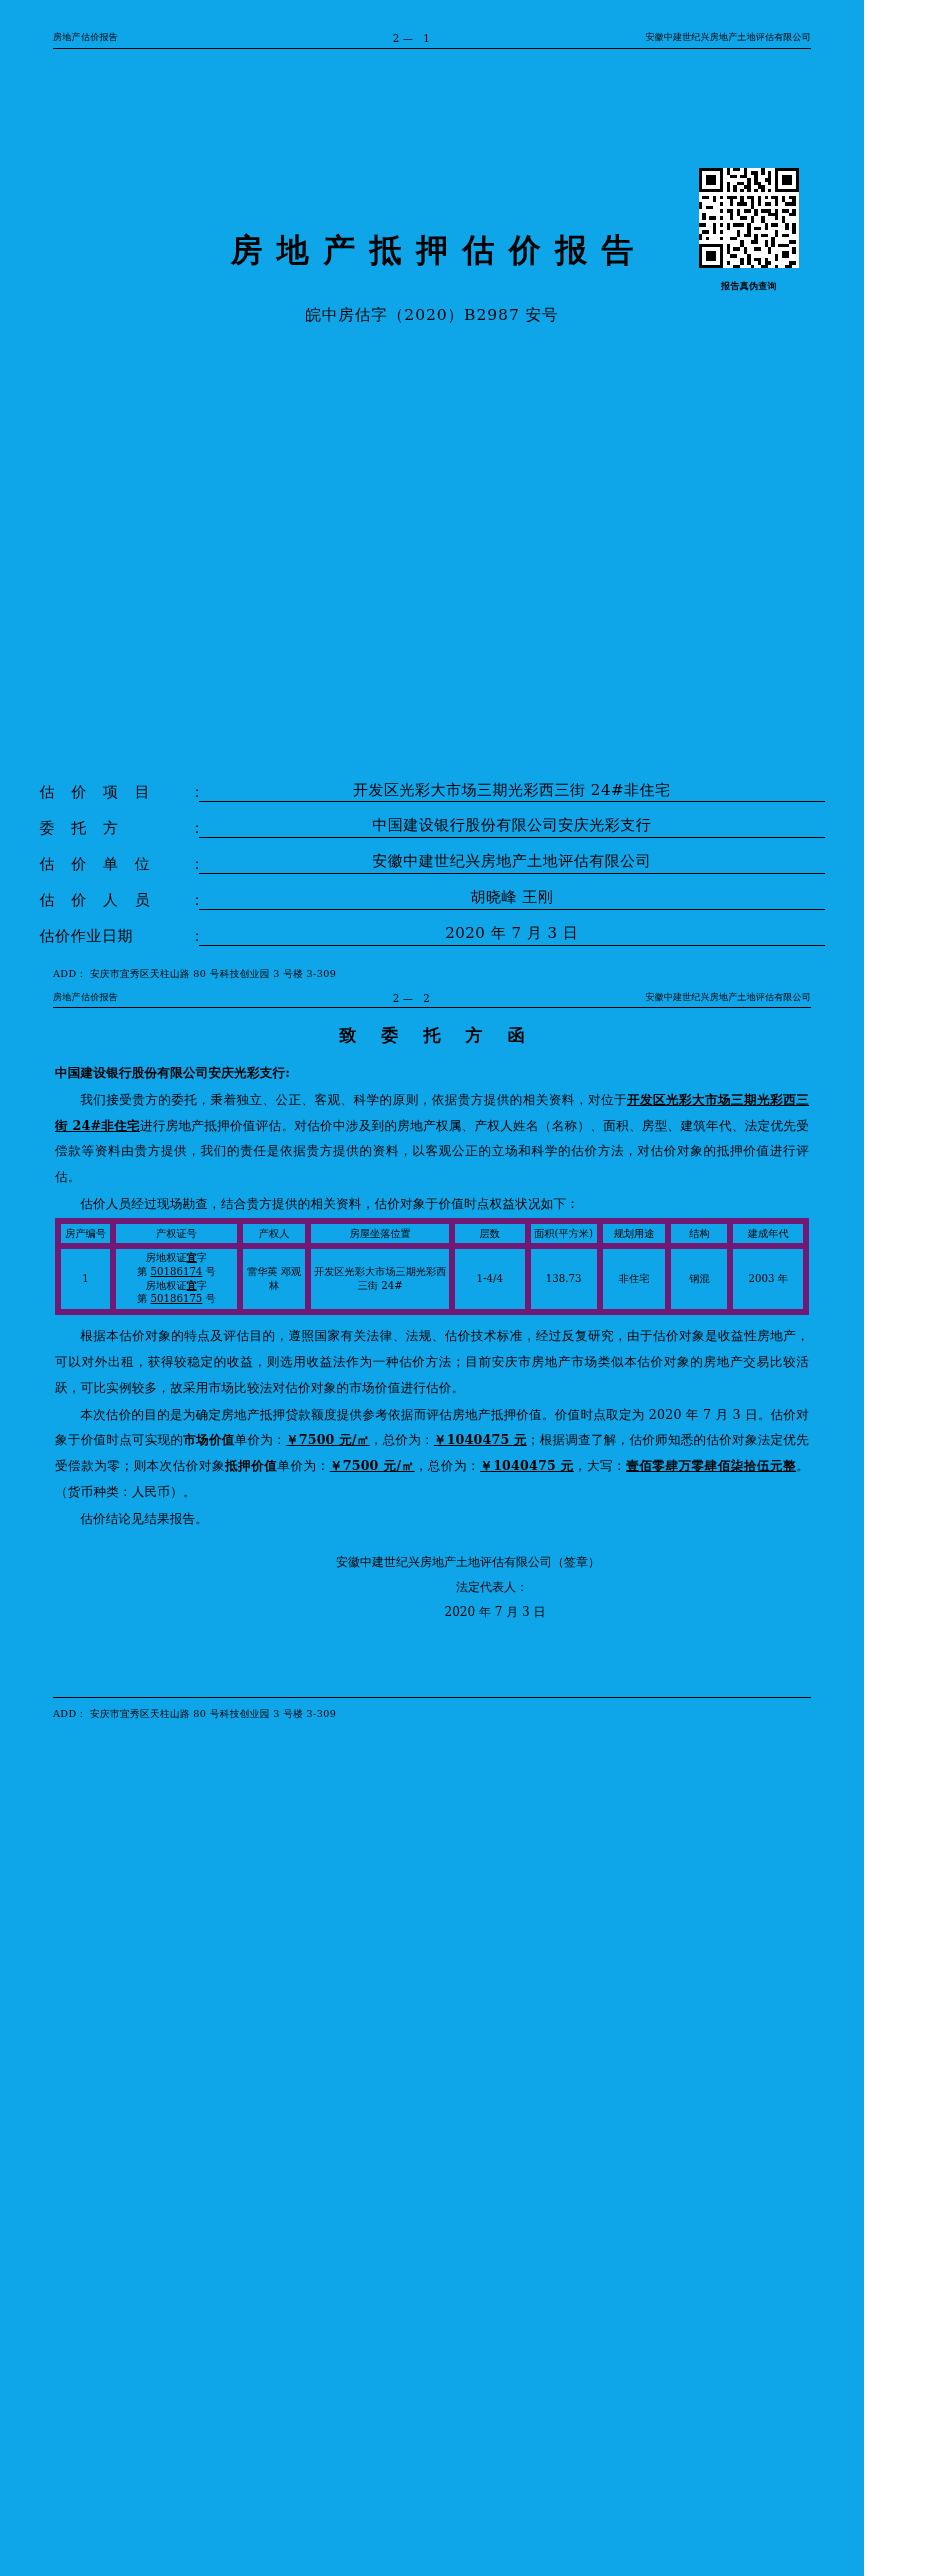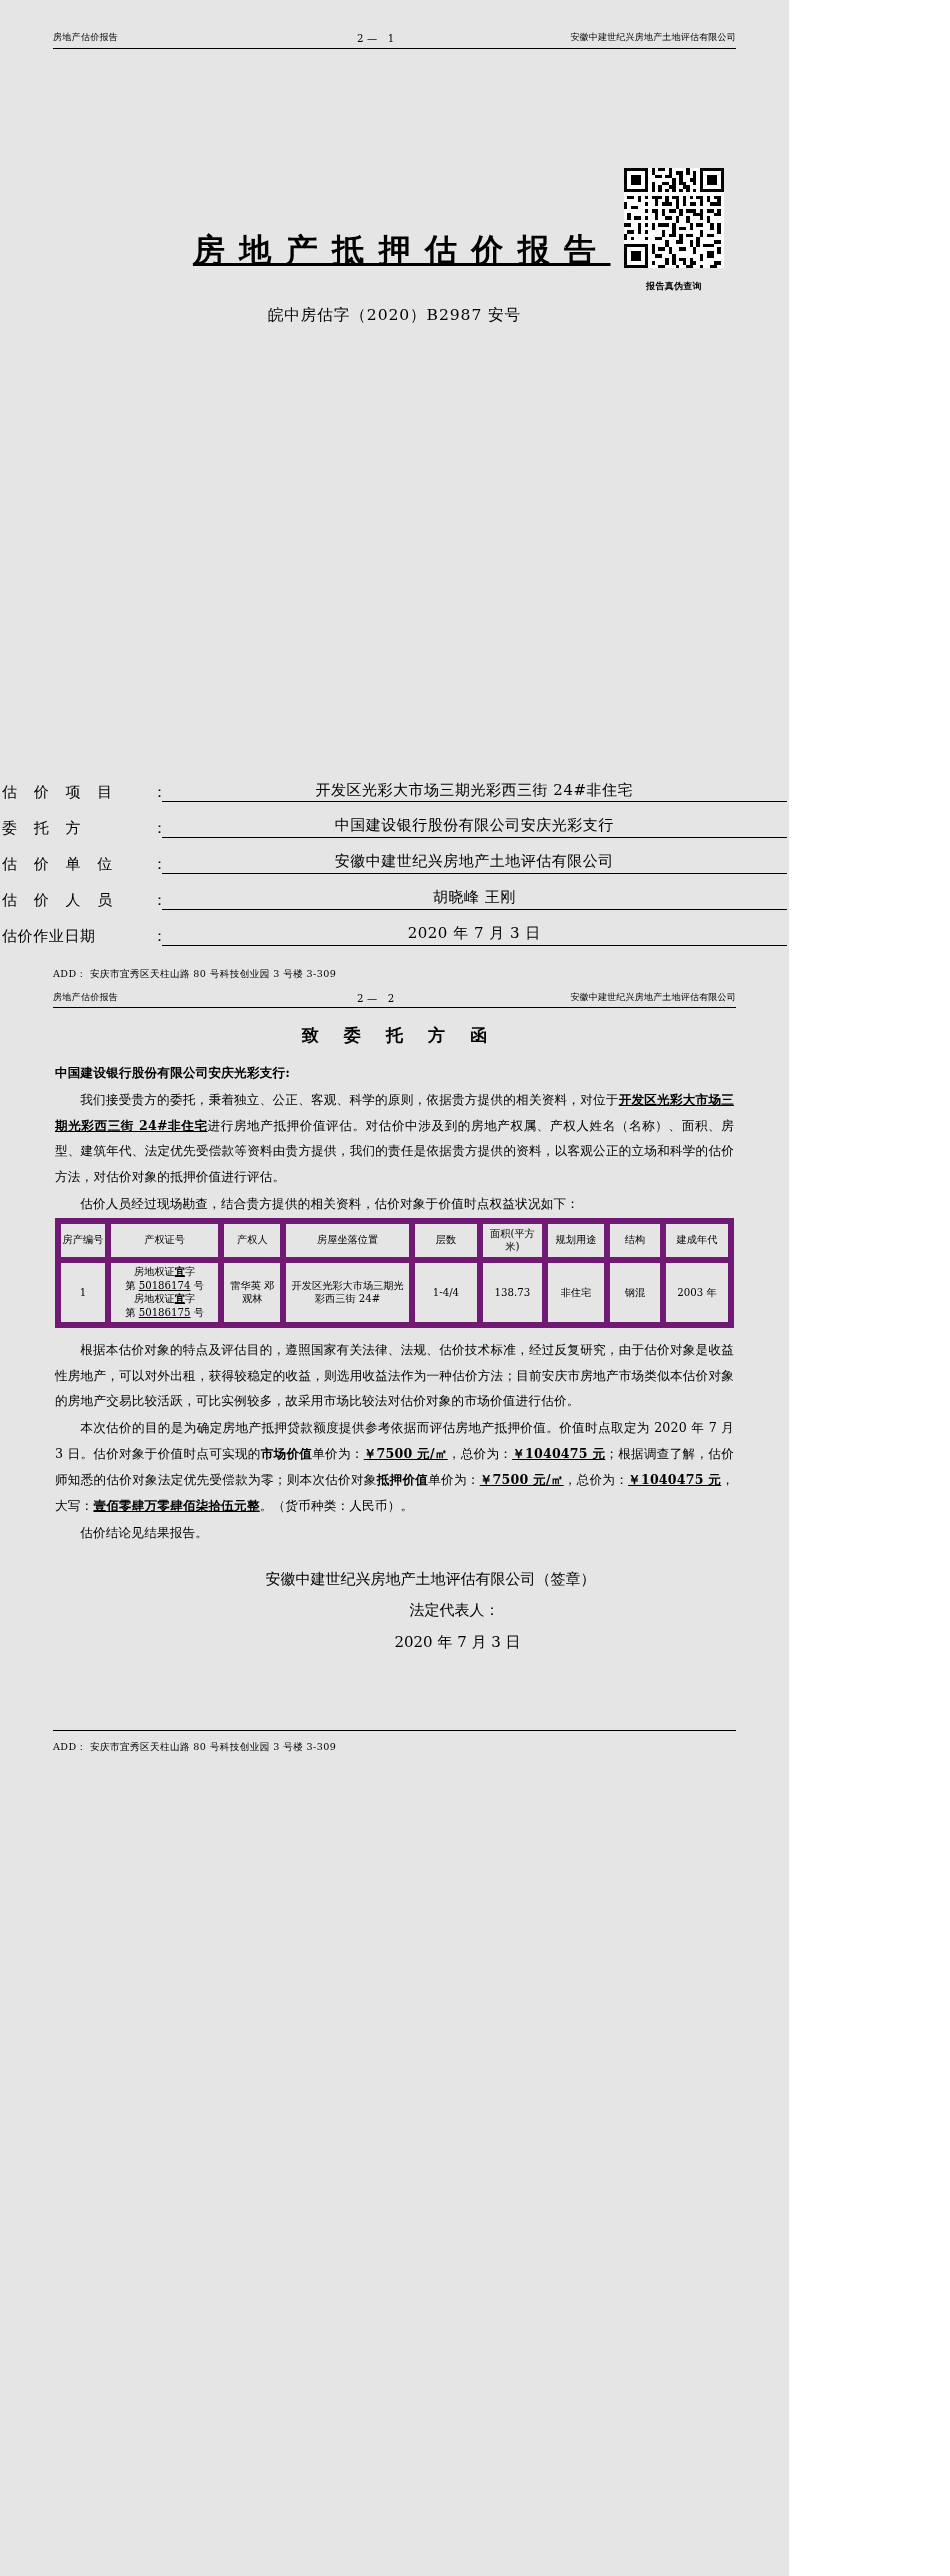--- a/index.html
+++ b/index.html
@@ -5,24 +5,24 @@
   html, body {
     margin: 0;
     padding: 0;
     background: #ffffff;
   }
   body {
     font-family: "DejaVu Serif", "Liberation Serif", serif;
     color: #000000;
   }
   .page {
-    width: 789px;
+    width: 864px;
     min-height: 2576px;
     position: relative;
-    background: #e5e5e5;
+    background: #0ea5e9;
     box-sizing: border-box;
   }
   
   .runhead {
     display: flex;
     align-items: flex-end;
     font-size: 9px;
     font-family: "DejaVu Serif", "Liberation Serif", serif;
     padding: 0 0 3.6px 0;
     border-bottom: 1.8px solid #000;
@@ -72,21 +72,20 @@
   }
 
   .cover-title {
     text-align: center;
     font-size: 32px;
     font-weight: bold;
     letter-spacing: 14.4px;
     padding-left: 14.4px;
     margin-top: 180px;
     font-family: "DejaVu Serif", "Liberation Serif", serif;
-    text-decoration: underline;
   }
   .cover-sub {
     text-align: center;
     font-size: 15.6px;
     margin-top: 32px;
     letter-spacing: 0.9px;
   }
 
   
   .fields {
@@ -176,21 +175,21 @@
   .c4 { width: 20%; }
   .c5 { width: 10%; }
   .c6 { width: 9.5%; }
   .c7 { width: 9%; }
   .c8 { width: 8%; }
   .c9 { width: 10%; }
   .small-u { text-decoration: underline; }
 
   .sign-block {
     margin-top: 18px;
-    font-size: 15px;
+    font-size: 12px;
     line-height: 2.1;
   }
   .sign-line-1 { text-align: center; padding-left: 72px;}
   .sign-line-2 { text-align: center; padding-left: 120px;}
   .sign-line-3 { text-align: center; padding-left: 126px; }
   .gap-mid { height: 72px; }
 </style>
 </head>
 <body>
 

